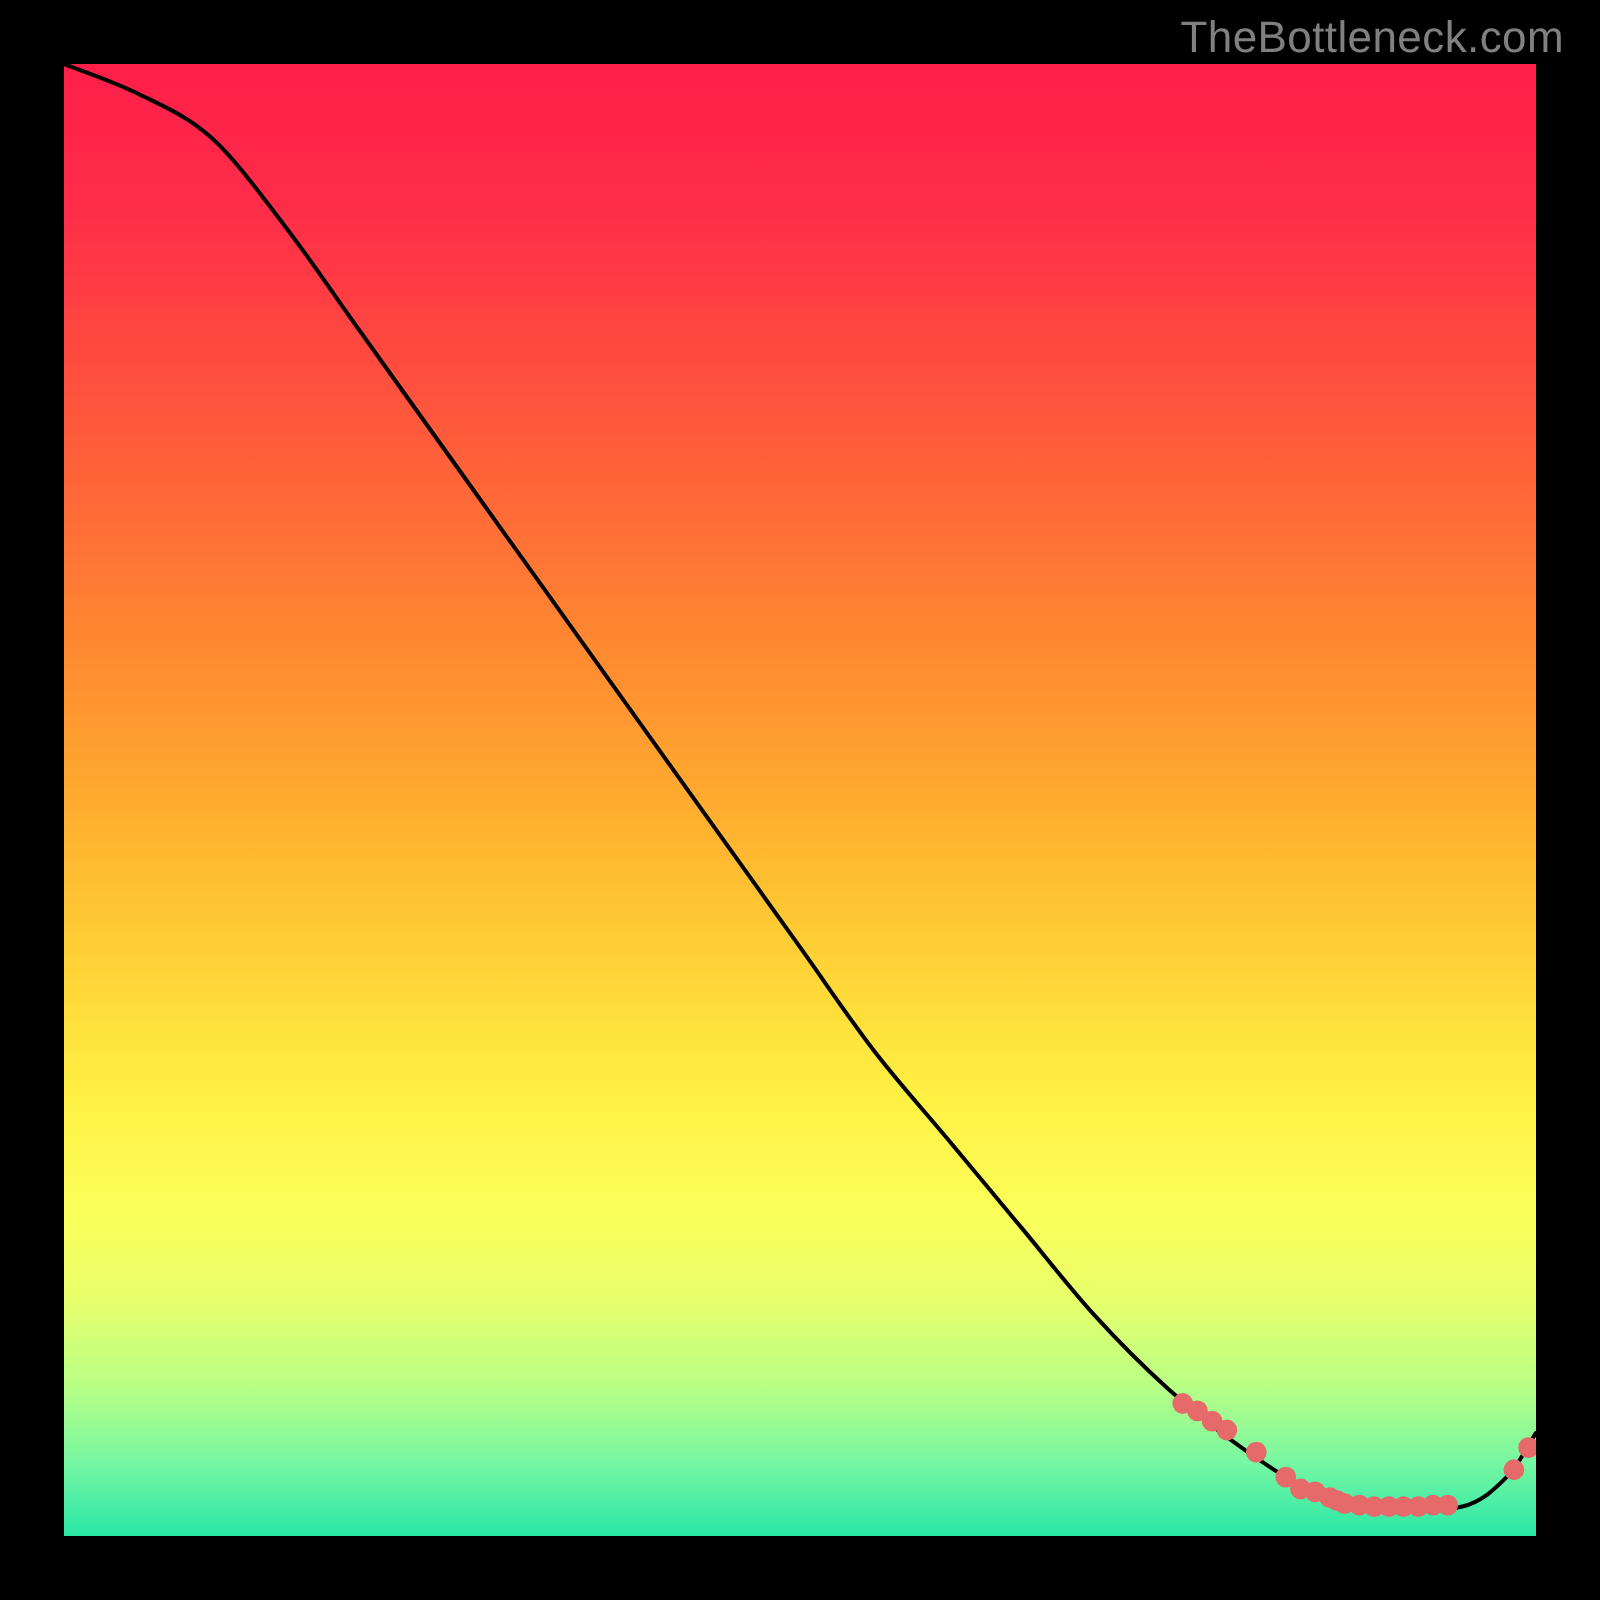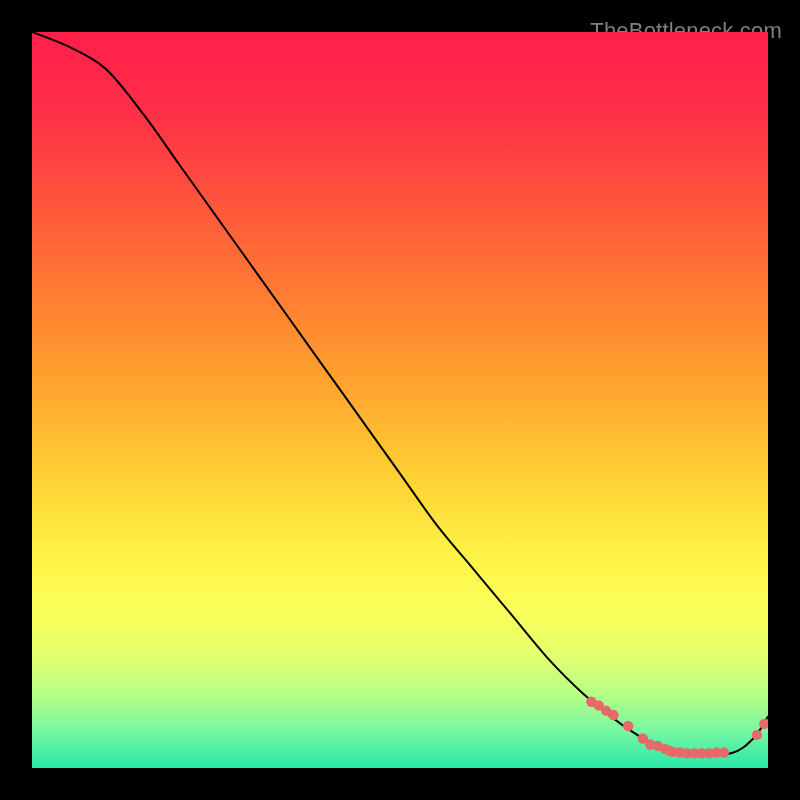--- a/index.html
+++ b/index.html
@@ -12,21 +12,20 @@
   }
   .watermark {
     position: absolute;
     top: 6px;
     right: 18px;
     font-family: Arial, Helvetica, sans-serif;
     font-size: 22px;
     color: #808080;
     letter-spacing: 0.2px;
     user-select: none;
-    margin-top: 12px;
   }
   .plot-area {
     position: absolute;
     left: 32px;
     top: 32px;
     width: 736px;
     height: 736px;
     overflow: hidden;
   }
   .gradient {

